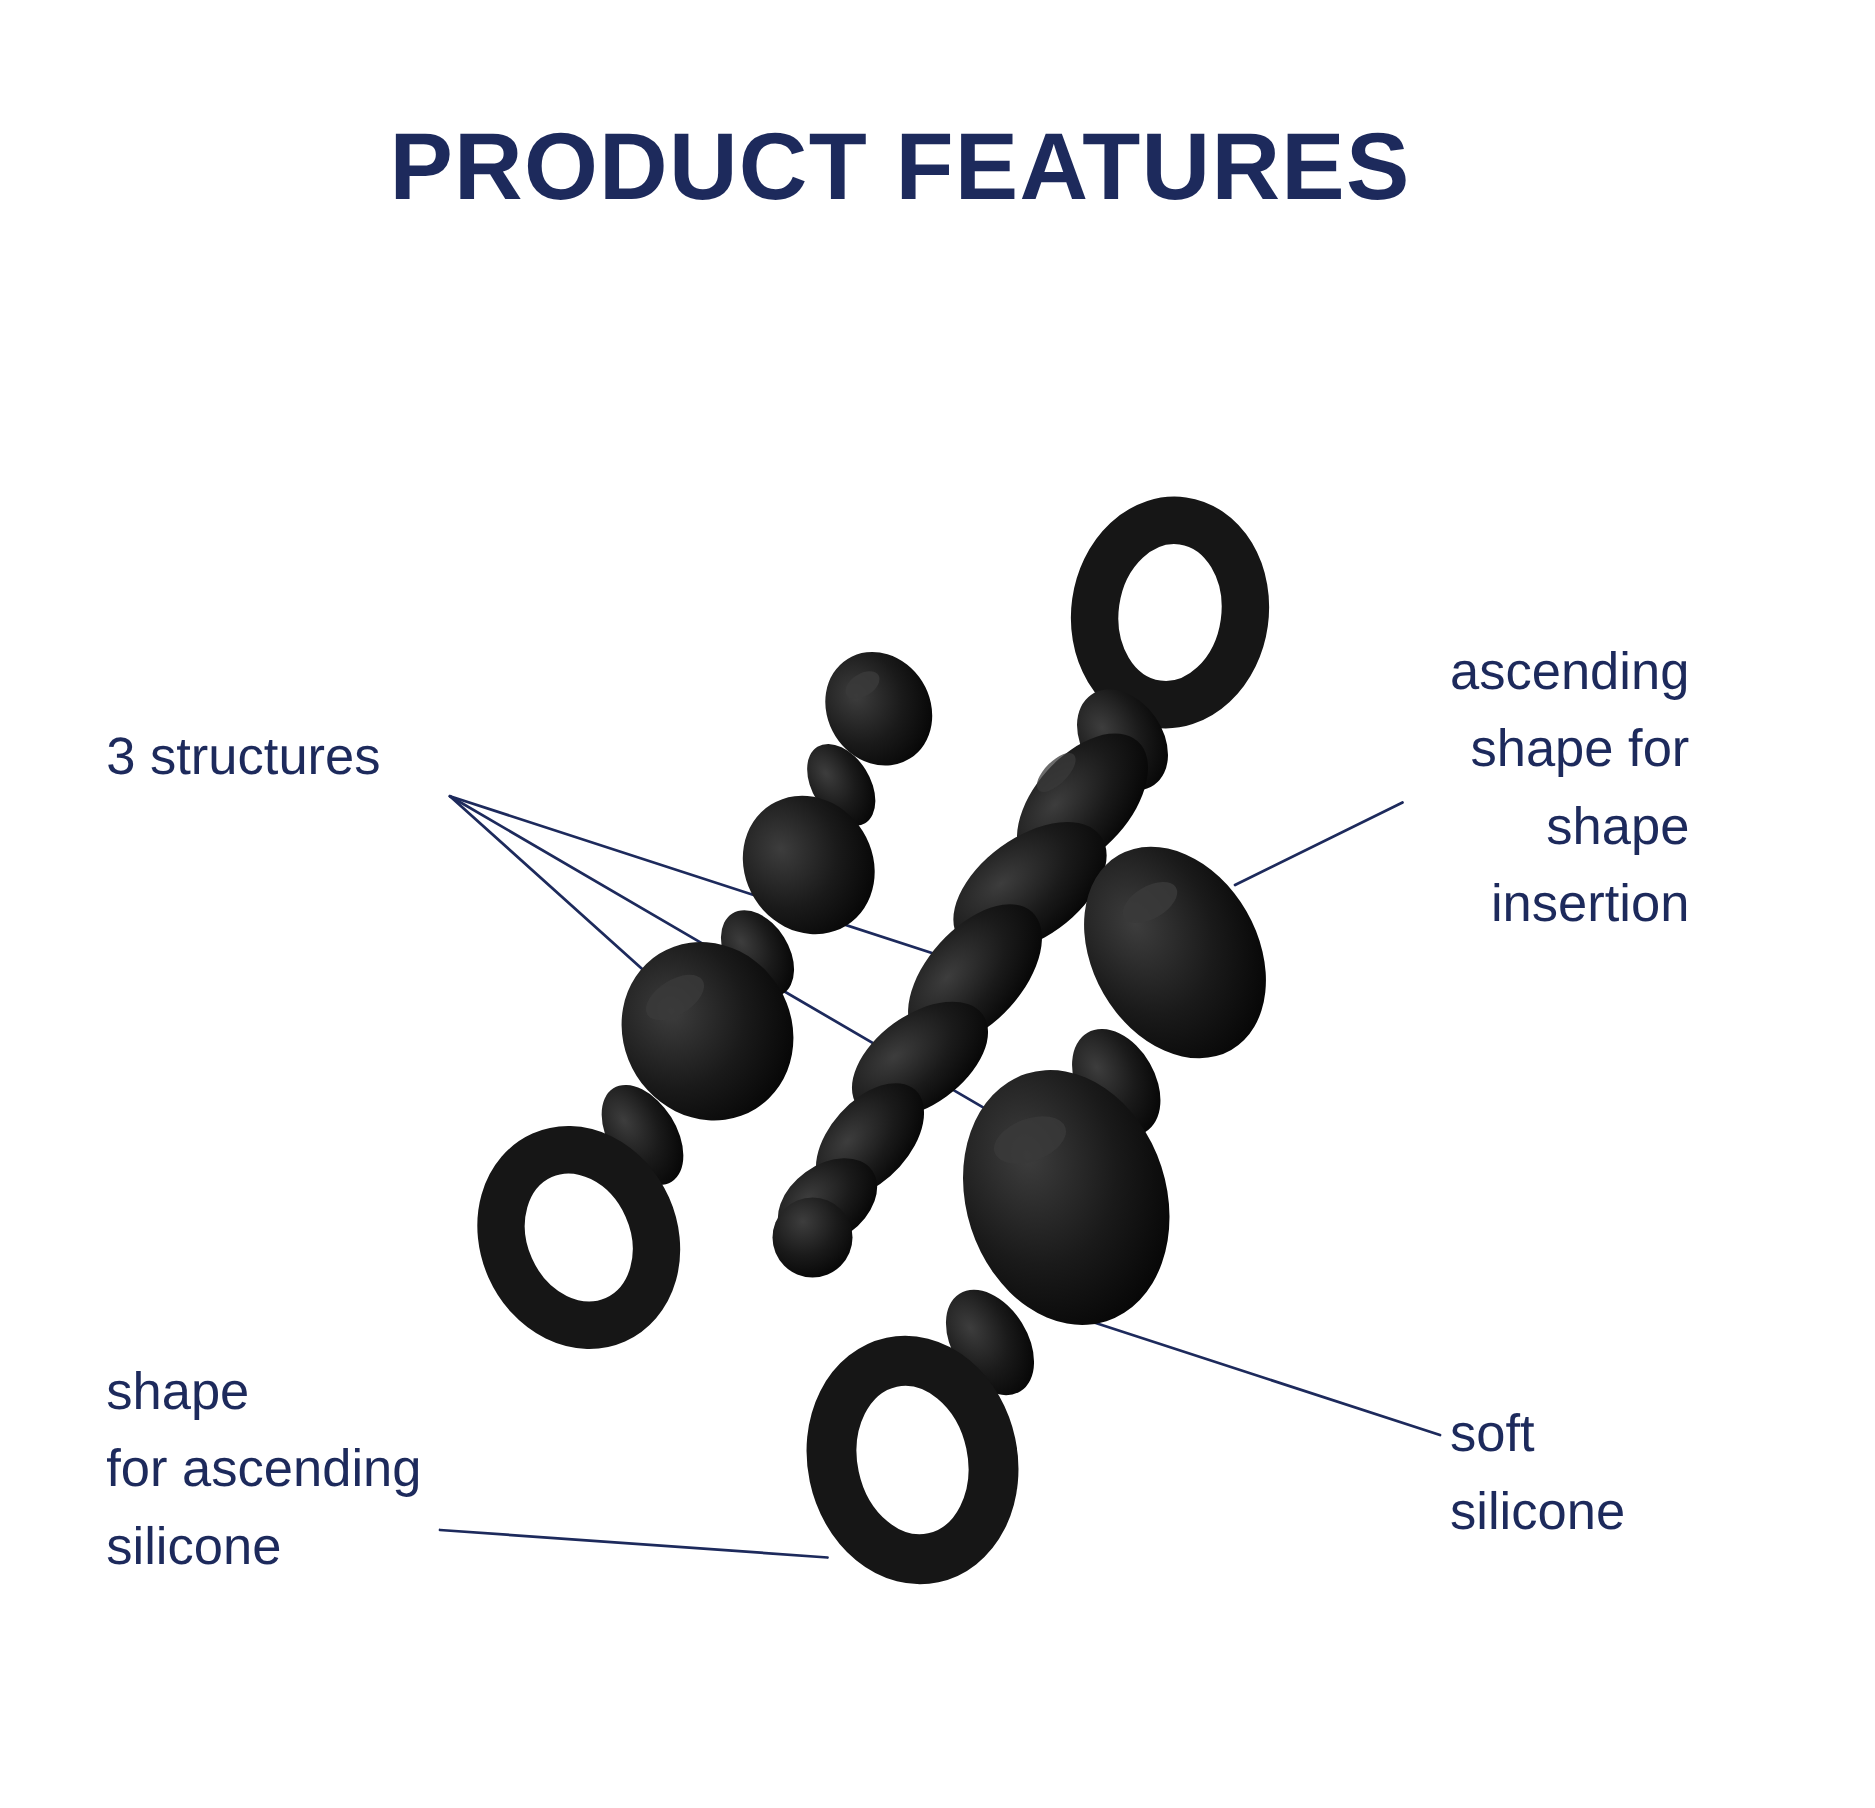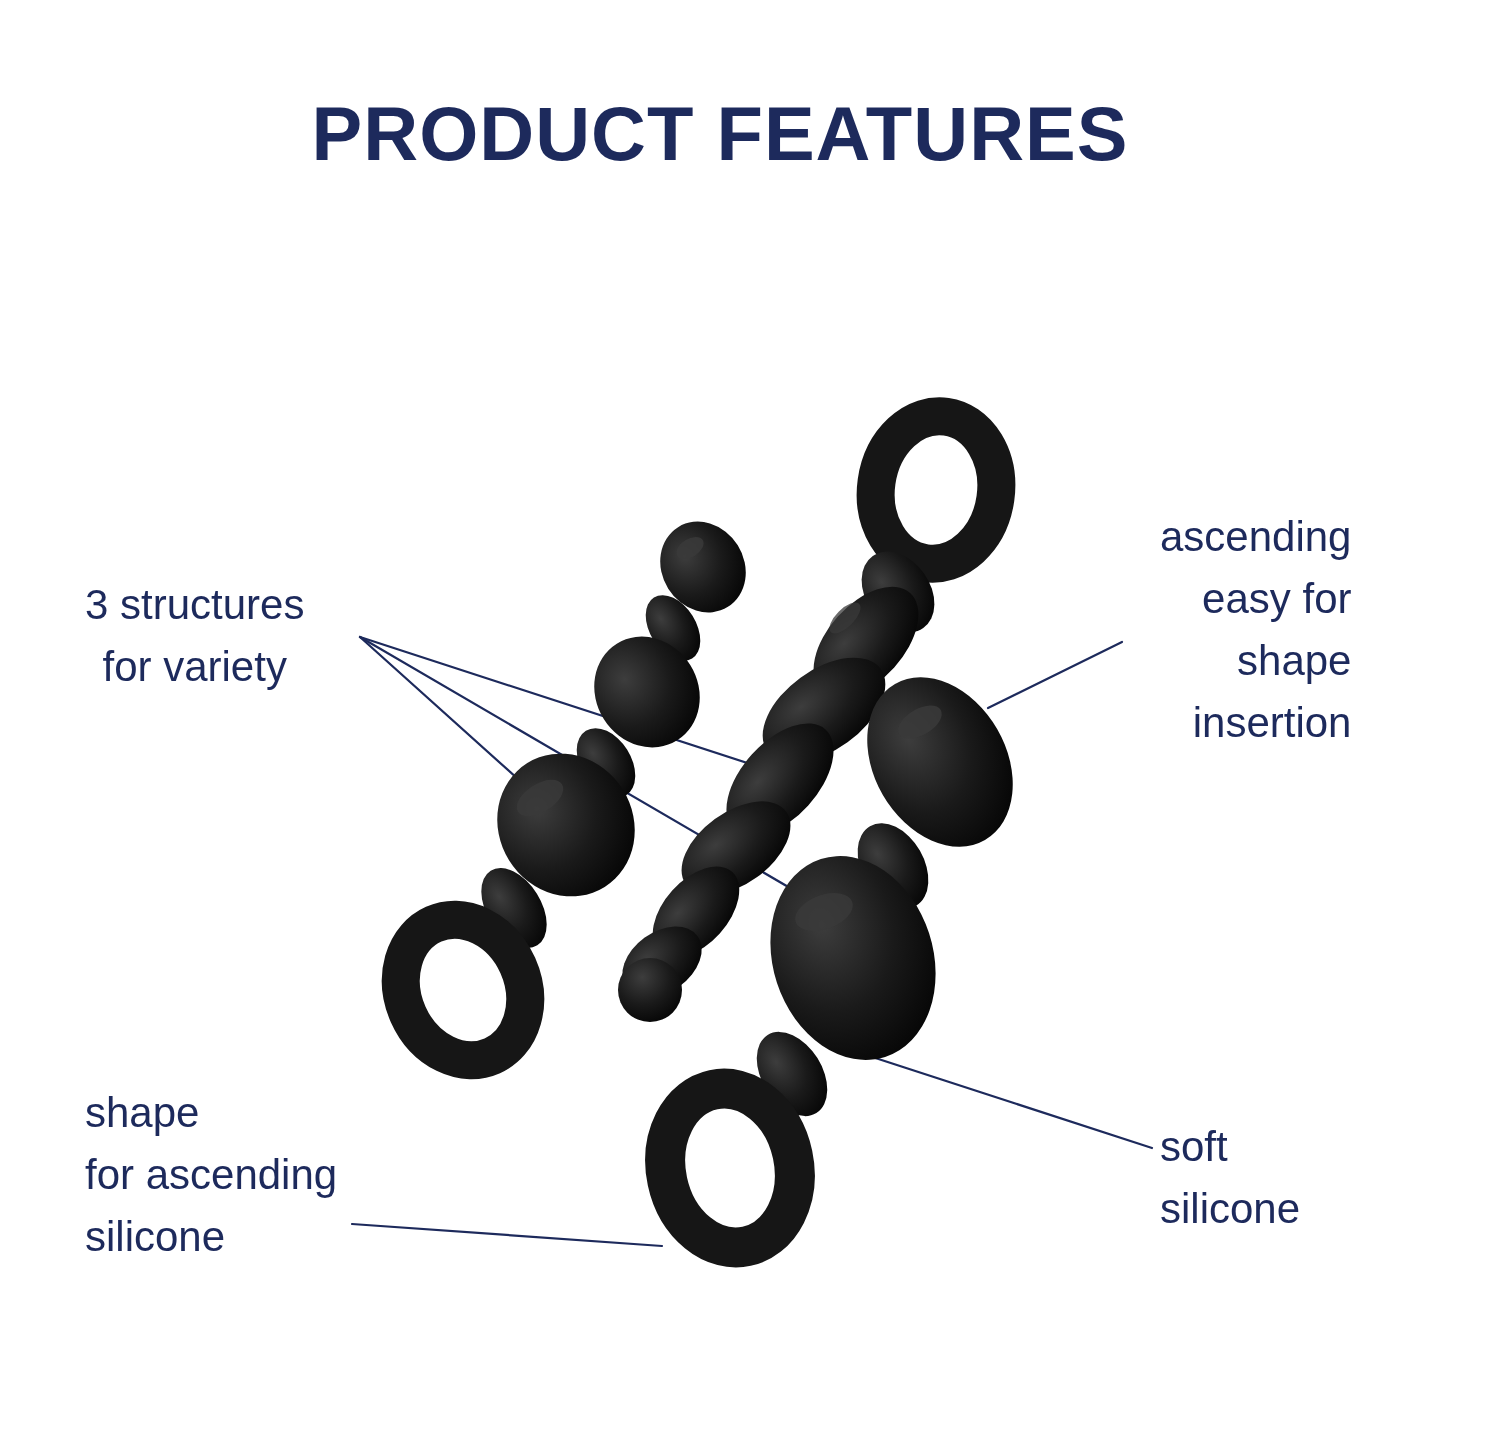--- a/index.html
+++ b/index.html
@@ -15,21 +15,21 @@
   .title{
     position:absolute;top:90px;left:0;width:96%;text-align:center;
     font-size:76px;font-weight:bold;color:var(--text-navy);letter-spacing:1px;
     font-family:"Liberation Sans",sans-serif;
   }
   .art{position:absolute;left:0;top:0;width:1500px;height:1446px;}
   .label{
     position:absolute;color:var(--text-navy);
     font-size:42px;line-height:62px;font-weight:normal;
   }
-  .label-structures{left:85px;top:574px;text-align:center;}
+  .label-structures{left:85px;top:574px;}
   .label-ascending{left:1160px;top:506px;text-align:right;}
   .label-retaining{left:85px;top:1082px;}
   .label-silicone{left:1160px;top:1116px;}
 </style>
 </head>
 <body>
 
 <div class="page">
 
   <h1 class="title">PRODUCT FEATURES</h1>
@@ -83,26 +83,25 @@
       <ellipse cx="853" cy="958" rx="80" ry="104" transform="rotate(-18 853 958)"></ellipse>
       <ellipse cx="792" cy="1074" rx="30" ry="46" transform="rotate(-32 792 1074)"></ellipse>
       <ellipse cx="730" cy="1168" rx="64" ry="80" fill="none" stroke="#161616" stroke-width="40" transform="rotate(-12 730 1168)"></ellipse>
       <ellipse cx="920" cy="722" rx="24" ry="13" fill="#3a3a3a" opacity="0.85" transform="rotate(-30 920 722)"></ellipse>
       <ellipse cx="824" cy="912" rx="30" ry="17" fill="#3a3a3a" opacity="0.8" transform="rotate(-20 824 912)"></ellipse>
     </g>
   </svg>
 
   <div class="label label-structures">
     <div>3 structures</div>
-    <div>for variety</div>
   </div>
 
   <div class="label label-ascending">
     <div>ascending</div>
-    <div>easy for</div>
+    <div>shape for</div>
     <div>shape</div>
     <div>insertion</div>
   </div>
 
   <div class="label label-retaining">
     <div>shape</div>
     <div>for ascending</div>
     <div>silicone</div>
   </div>
 

